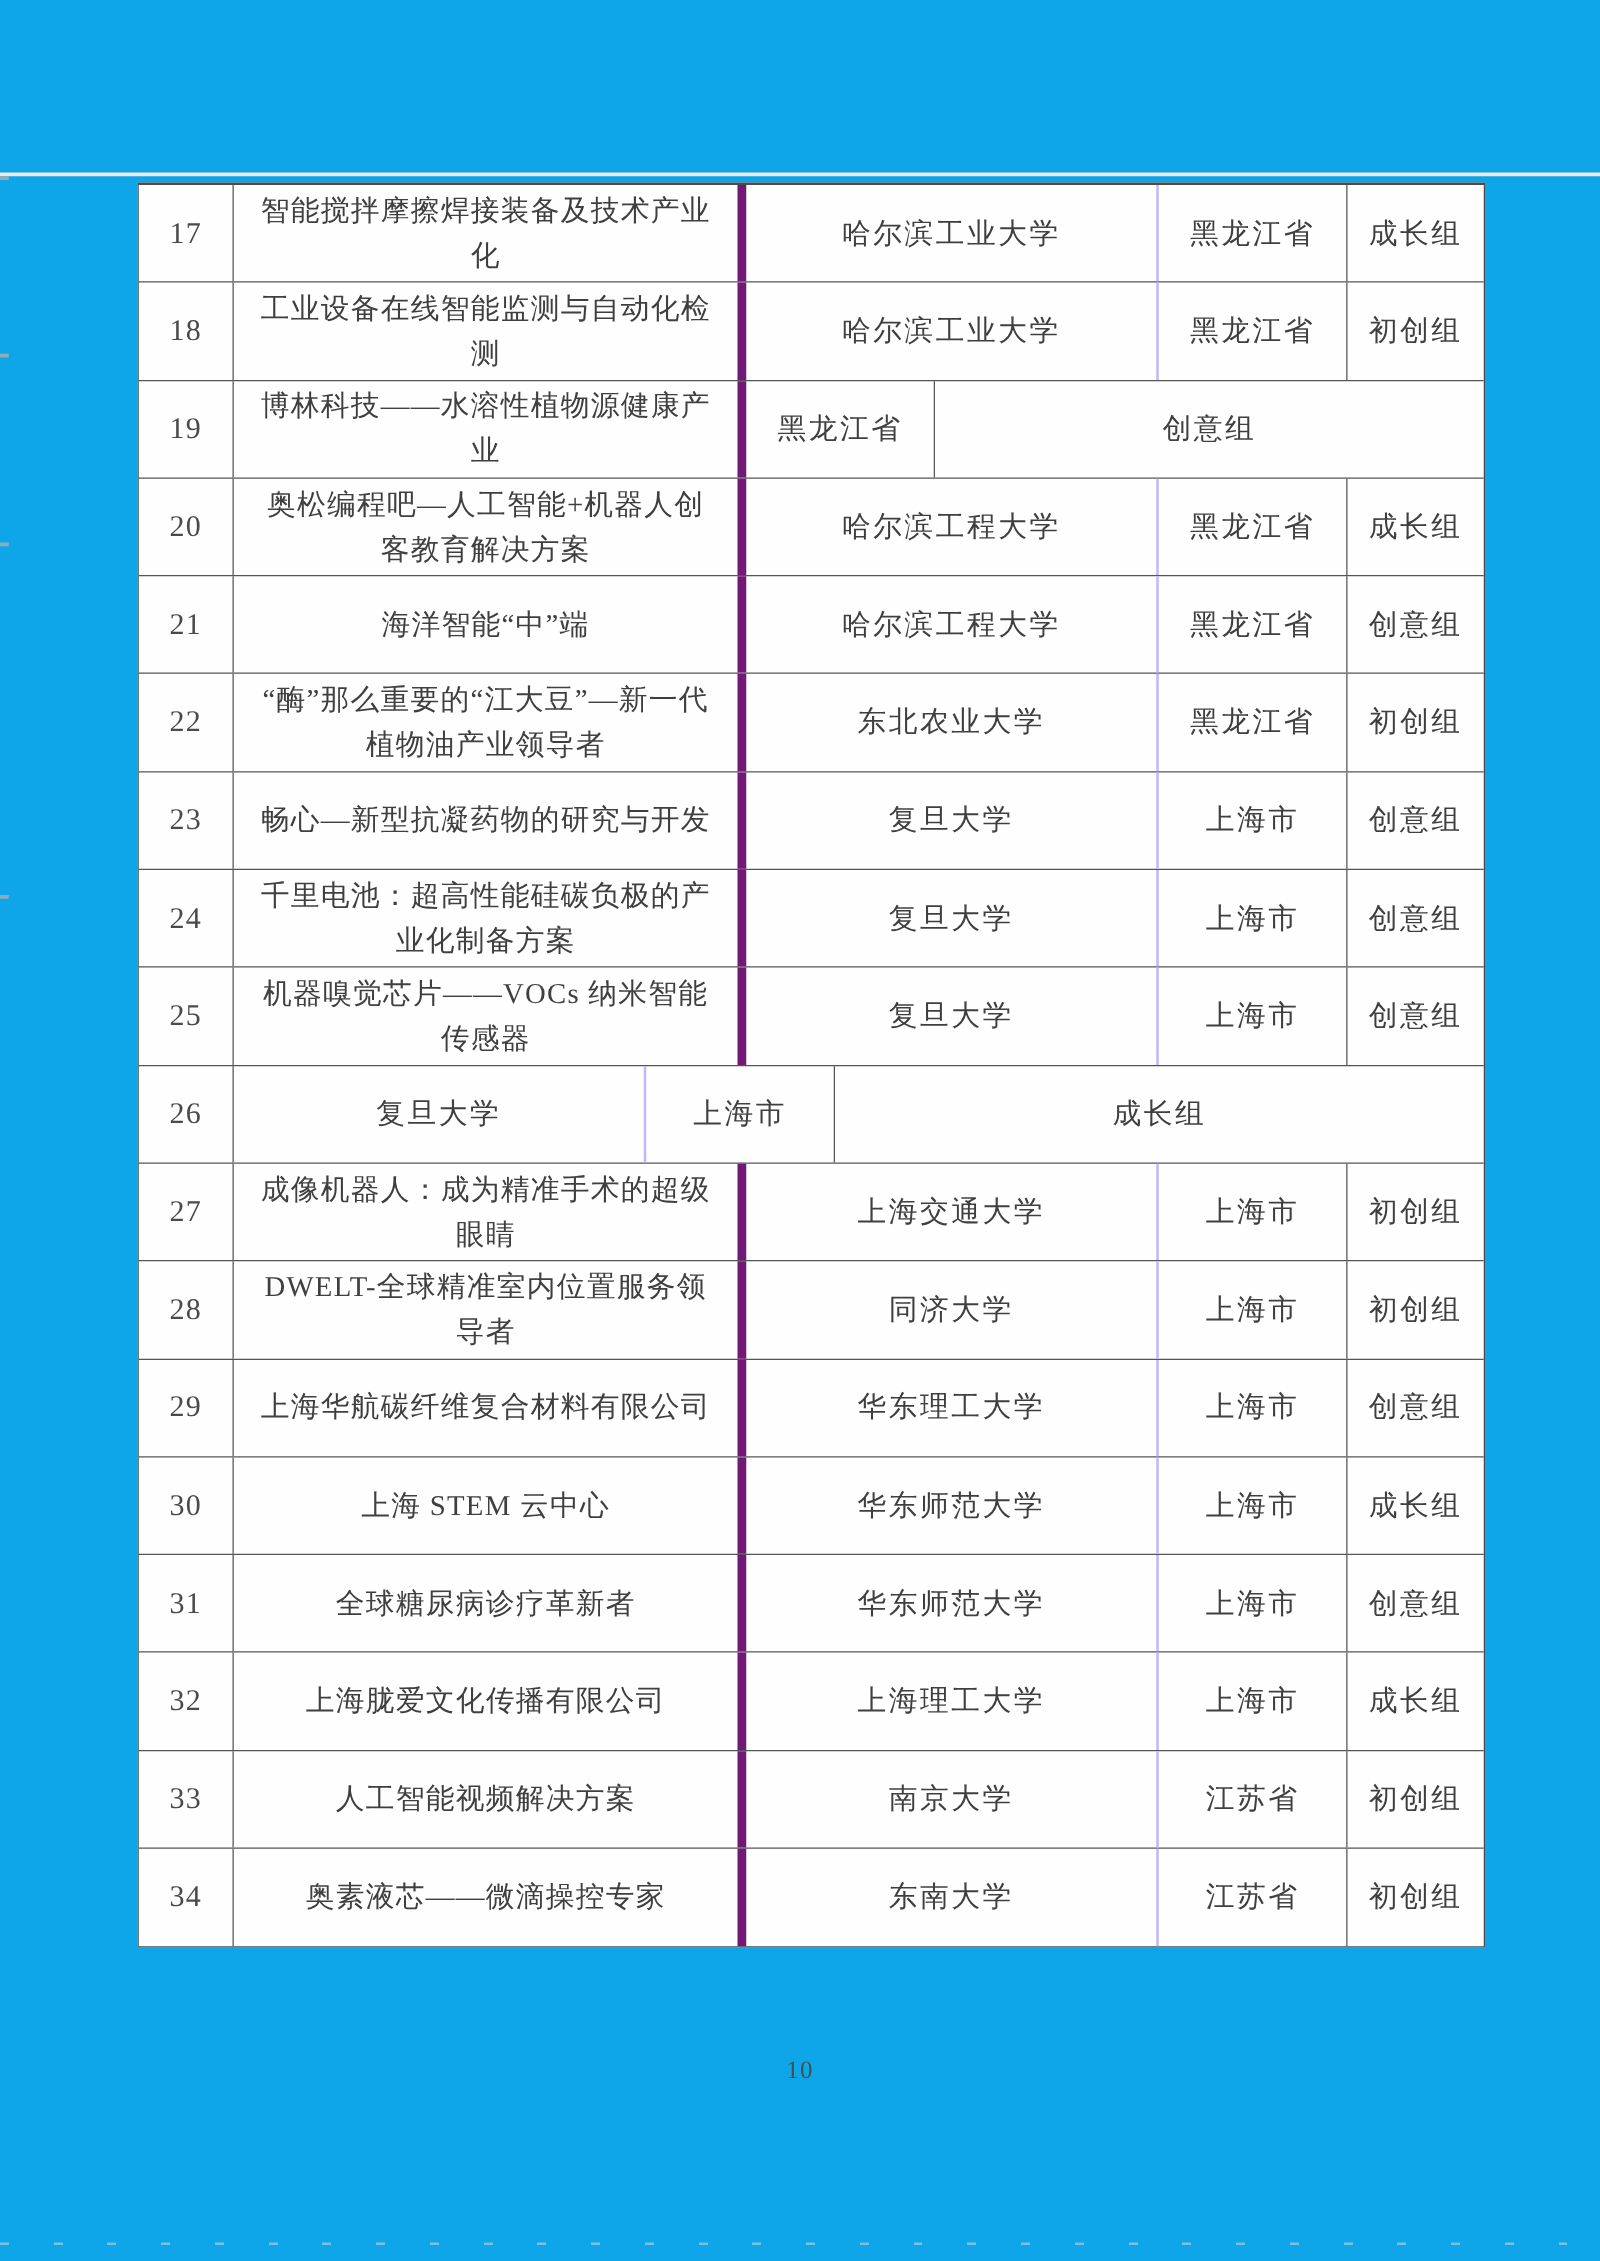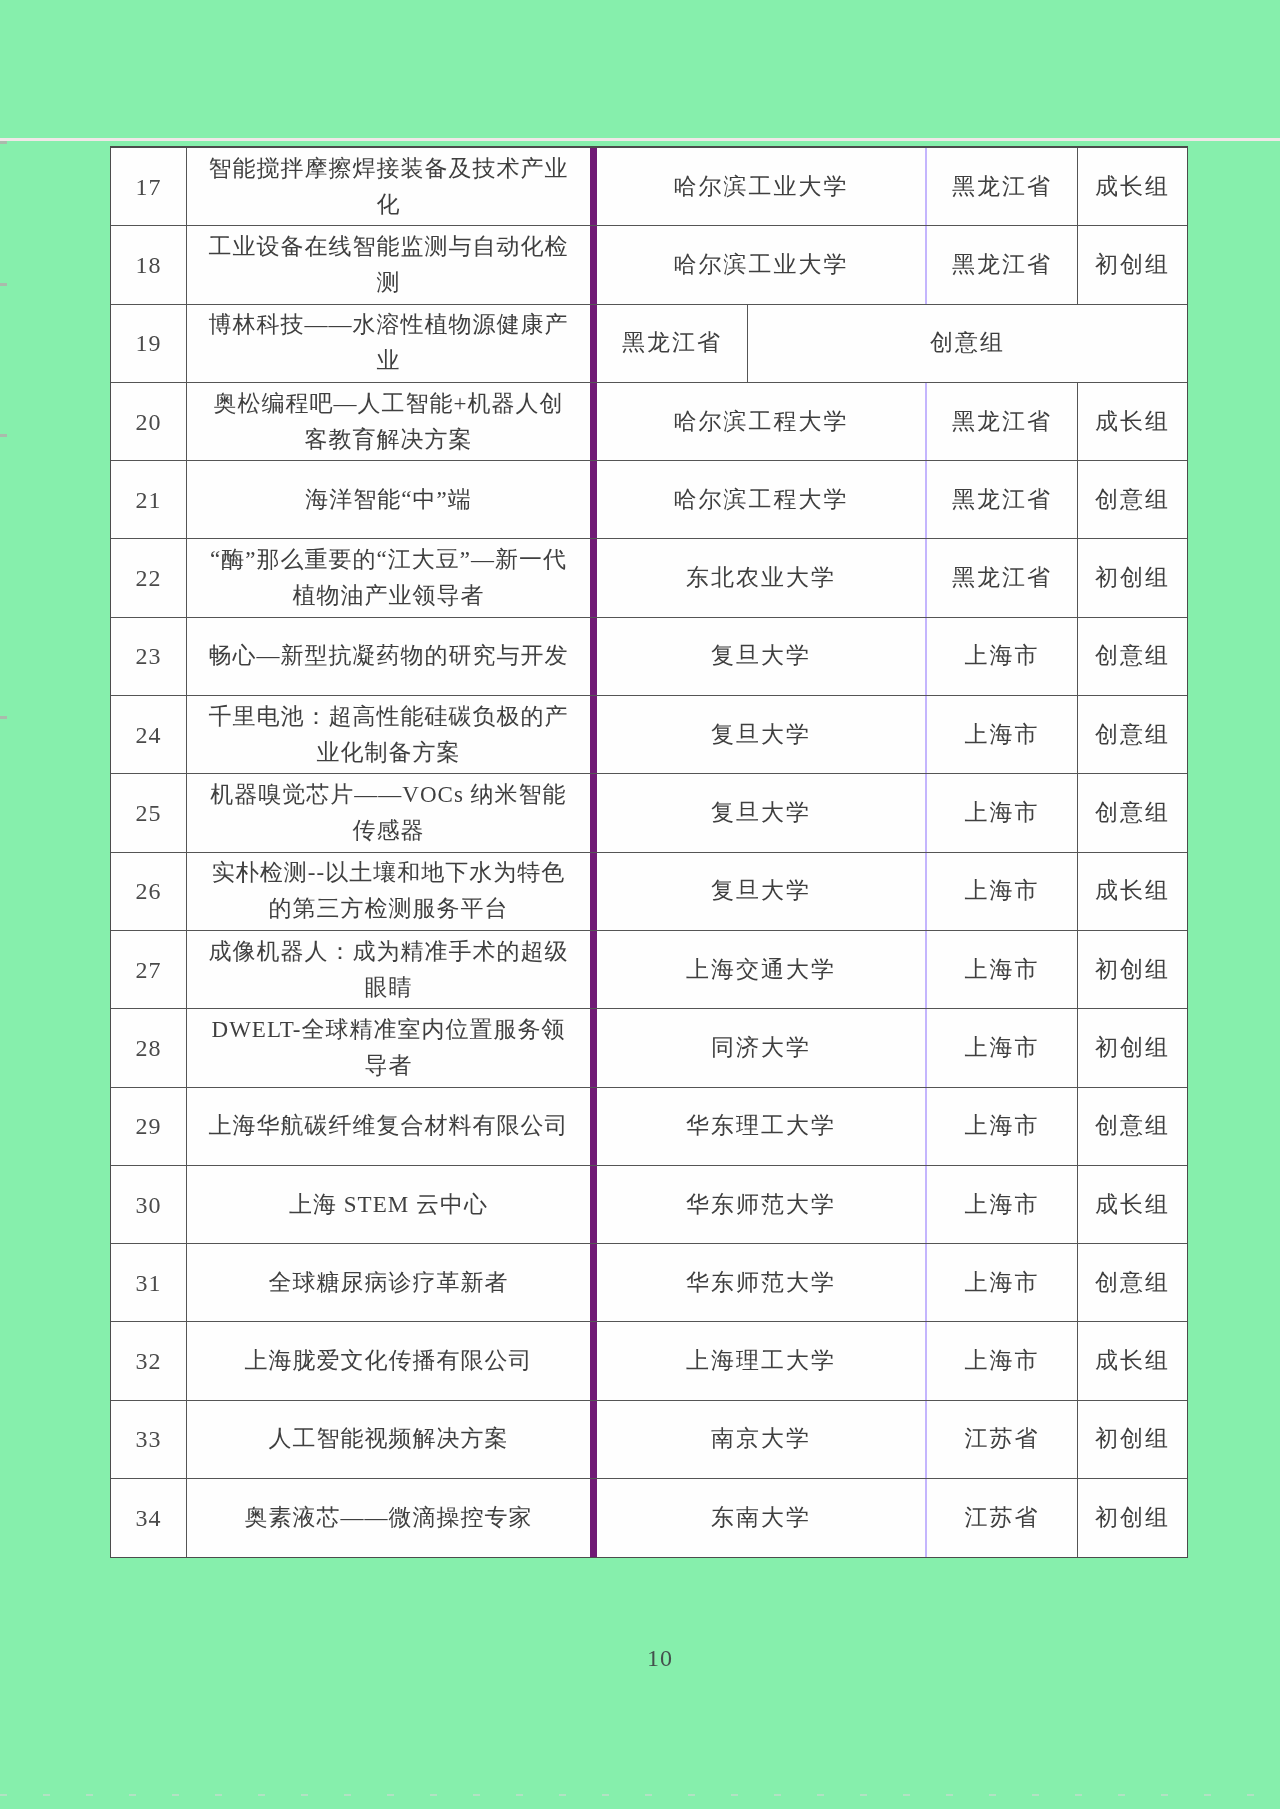--- a/index.html
+++ b/index.html
@@ -5,21 +5,21 @@
   html,body{margin:0;padding:0;}
   body{
     width:1280px;height:1809px;
     background:#ffffff;
     font-family:"Liberation Serif","DejaVu Serif",serif;
     color:#3f3f3f;
     position:relative;
     overflow:hidden;
   }
   .page{
-    position:absolute;left:0;top:0;width:1280px;height:1809px;background:#86efac;
+    position:absolute;left:0;top:0;width:1280px;height:1809px;background:#0ea5e9;
   }
   
   .scan-top-line{
     position:absolute;left:0;top:138px;width:1280px;height:3px;
     background:#efe8e7;
   }
   .scan-bottom-specks{
     position:absolute;left:0;top:1794px;width:1280px;height:2px;
     background:repeating-linear-gradient(90deg,#d6d6d6 0 7px,transparent 7px 43px);
     opacity:.55;
@@ -56,22 +56,21 @@
   }
   .c1{width:76px;border-right:1px solid #555;font-size:24px;letter-spacing:1px;color:#4a4a4a;}
   .c2{width:410px;border-right:7px solid #701a75;letter-spacing:1px;padding:0 15px;}
   .c3{width:330px;border-right:2px solid #c4b5fd;}
   .c4{width:151px;border-right:1px solid #555;text-align:center;}
   .c5{flex:1;}
 
   .page-number{
     position:absolute;left:640px;top:1645px;
     transform:translateX(-50%);
-    margin-left:20px;
-    font-size:24px;color:#44504d;
+    font-size:20px;color:#44504d;
     letter-spacing:1px;
   }
 </style>
 </head>
 <body>
 
 <div class="page">
   <div class="scan-top-line"></div>
   <div class="edge-tick tick1"></div>
   <div class="edge-tick tick2"></div>
@@ -136,21 +135,20 @@
       </div>
       <div class="row">
         <div class="cell c1">25</div>
         <div class="cell c2">机器嗅觉芯片——VOCs 纳米智能传感器</div>
         <div class="cell c3">复旦大学</div>
         <div class="cell c4">上海市</div>
         <div class="cell c5">创意组</div>
       </div>
       <div class="row">
         <div class="cell c1">26</div>
-        <div class="cell c2">实朴检测--以土壤和地下水为特色的第三方检测服务平台</div>
         <div class="cell c3">复旦大学</div>
         <div class="cell c4">上海市</div>
         <div class="cell c5">成长组</div>
       </div>
       <div class="row">
         <div class="cell c1">27</div>
         <div class="cell c2">成像机器人：成为精准手术的超级眼睛</div>
         <div class="cell c3">上海交通大学</div>
         <div class="cell c4">上海市</div>
         <div class="cell c5">初创组</div>

